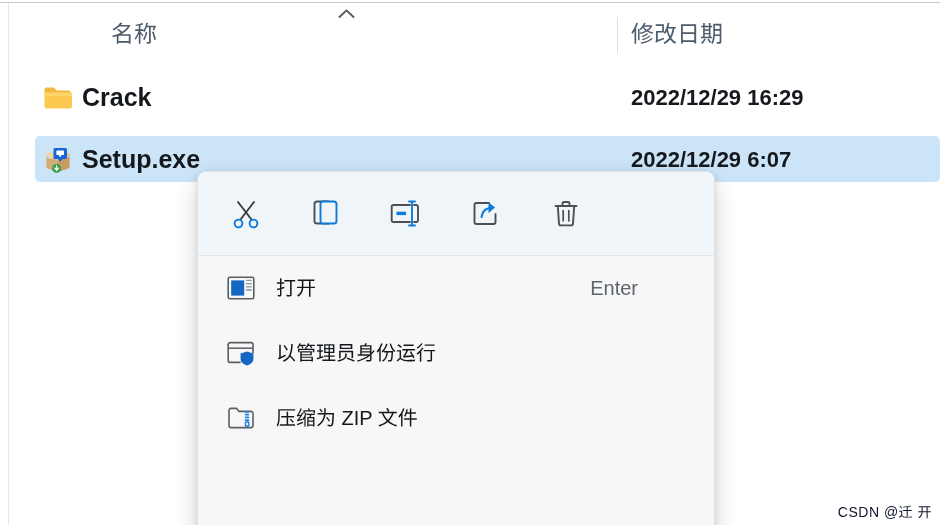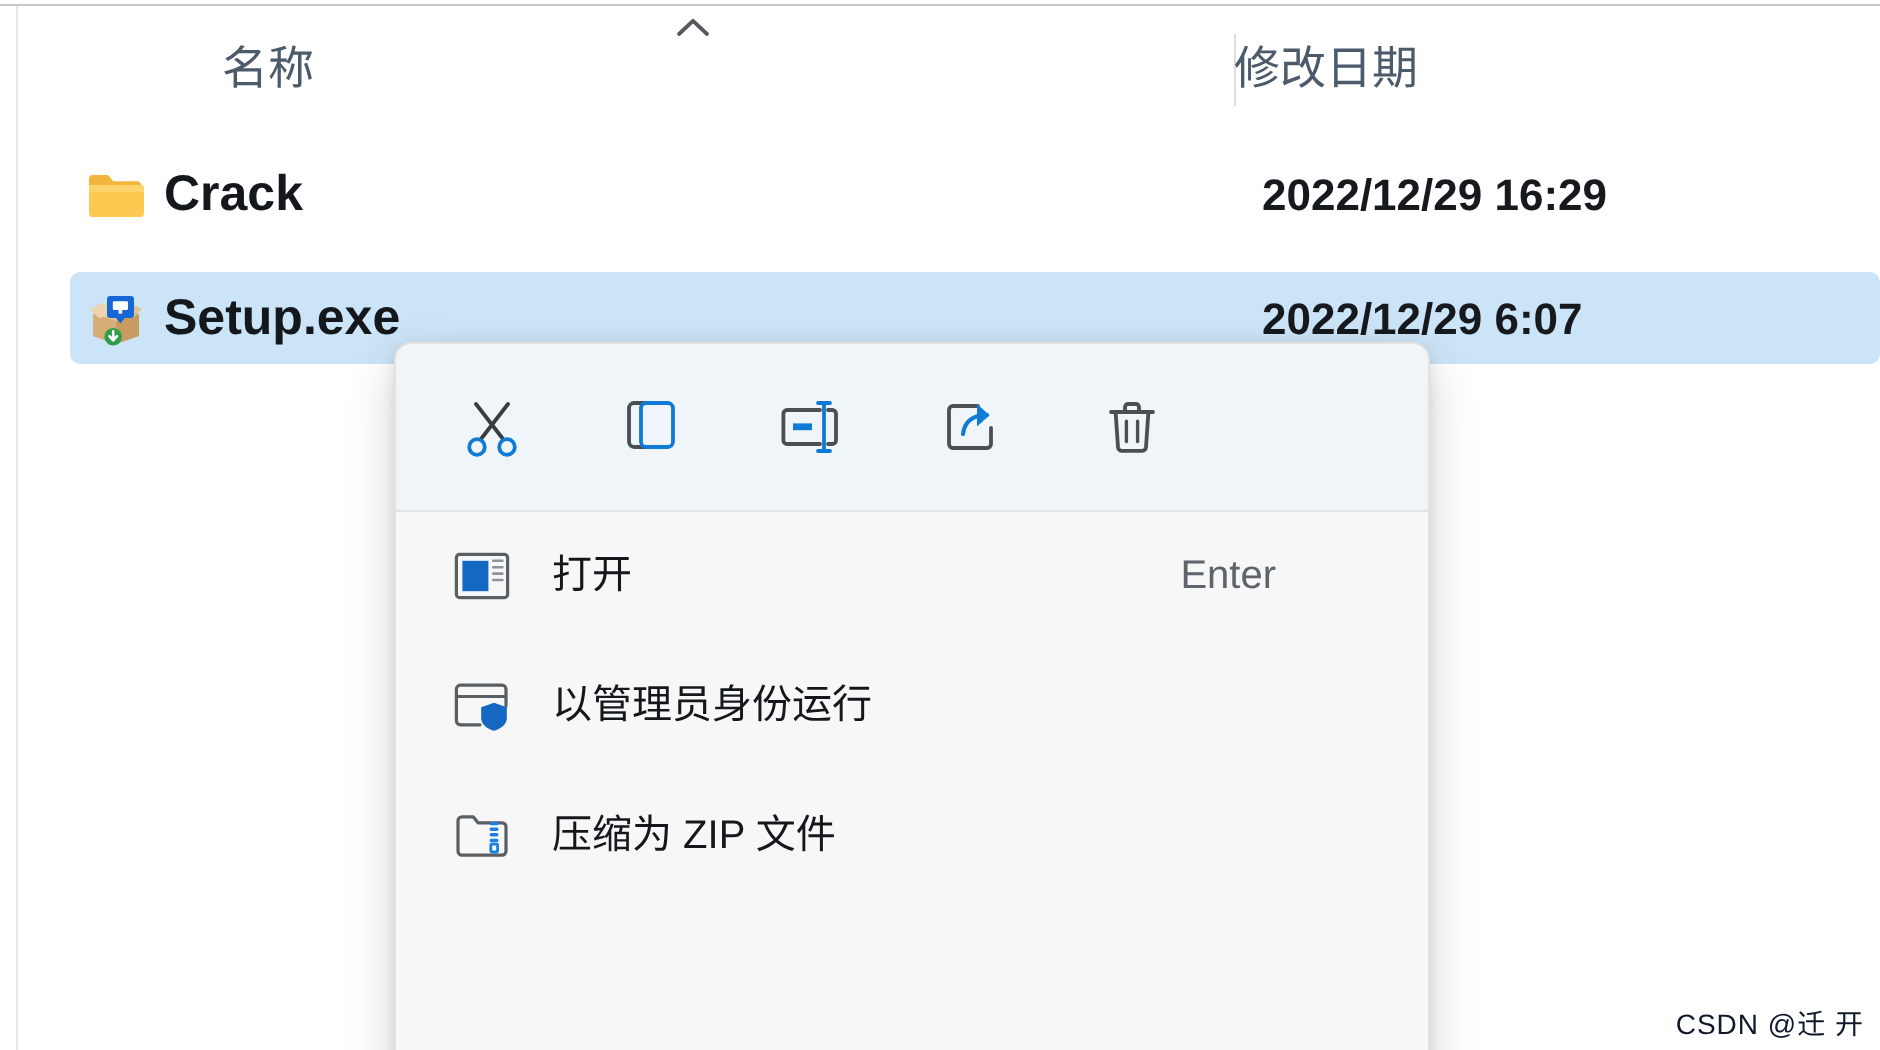--- a/index.html
+++ b/index.html
@@ -49,21 +49,21 @@
     background: #dedede;
   }
   .col-head-label {
     position: absolute;
     color: #4c5b6b;
     font-size: 23px;
     line-height: 1;
     white-space: nowrap;
   }
   #col-name-label  { left: 54px; top: 20px; margin-left: 48px; }
-  #col-date-label  { left: 608px; top: 20px; text-align: center; }
+  #col-date-label  { left: 622px; top: 20px; text-align: center; }
 
   .sort-chevron {
     position: absolute;
     left: 329px; top: 5px;
     width: 17px; height: 12px;
   }
 
   
   .file-row {
     position: absolute;

